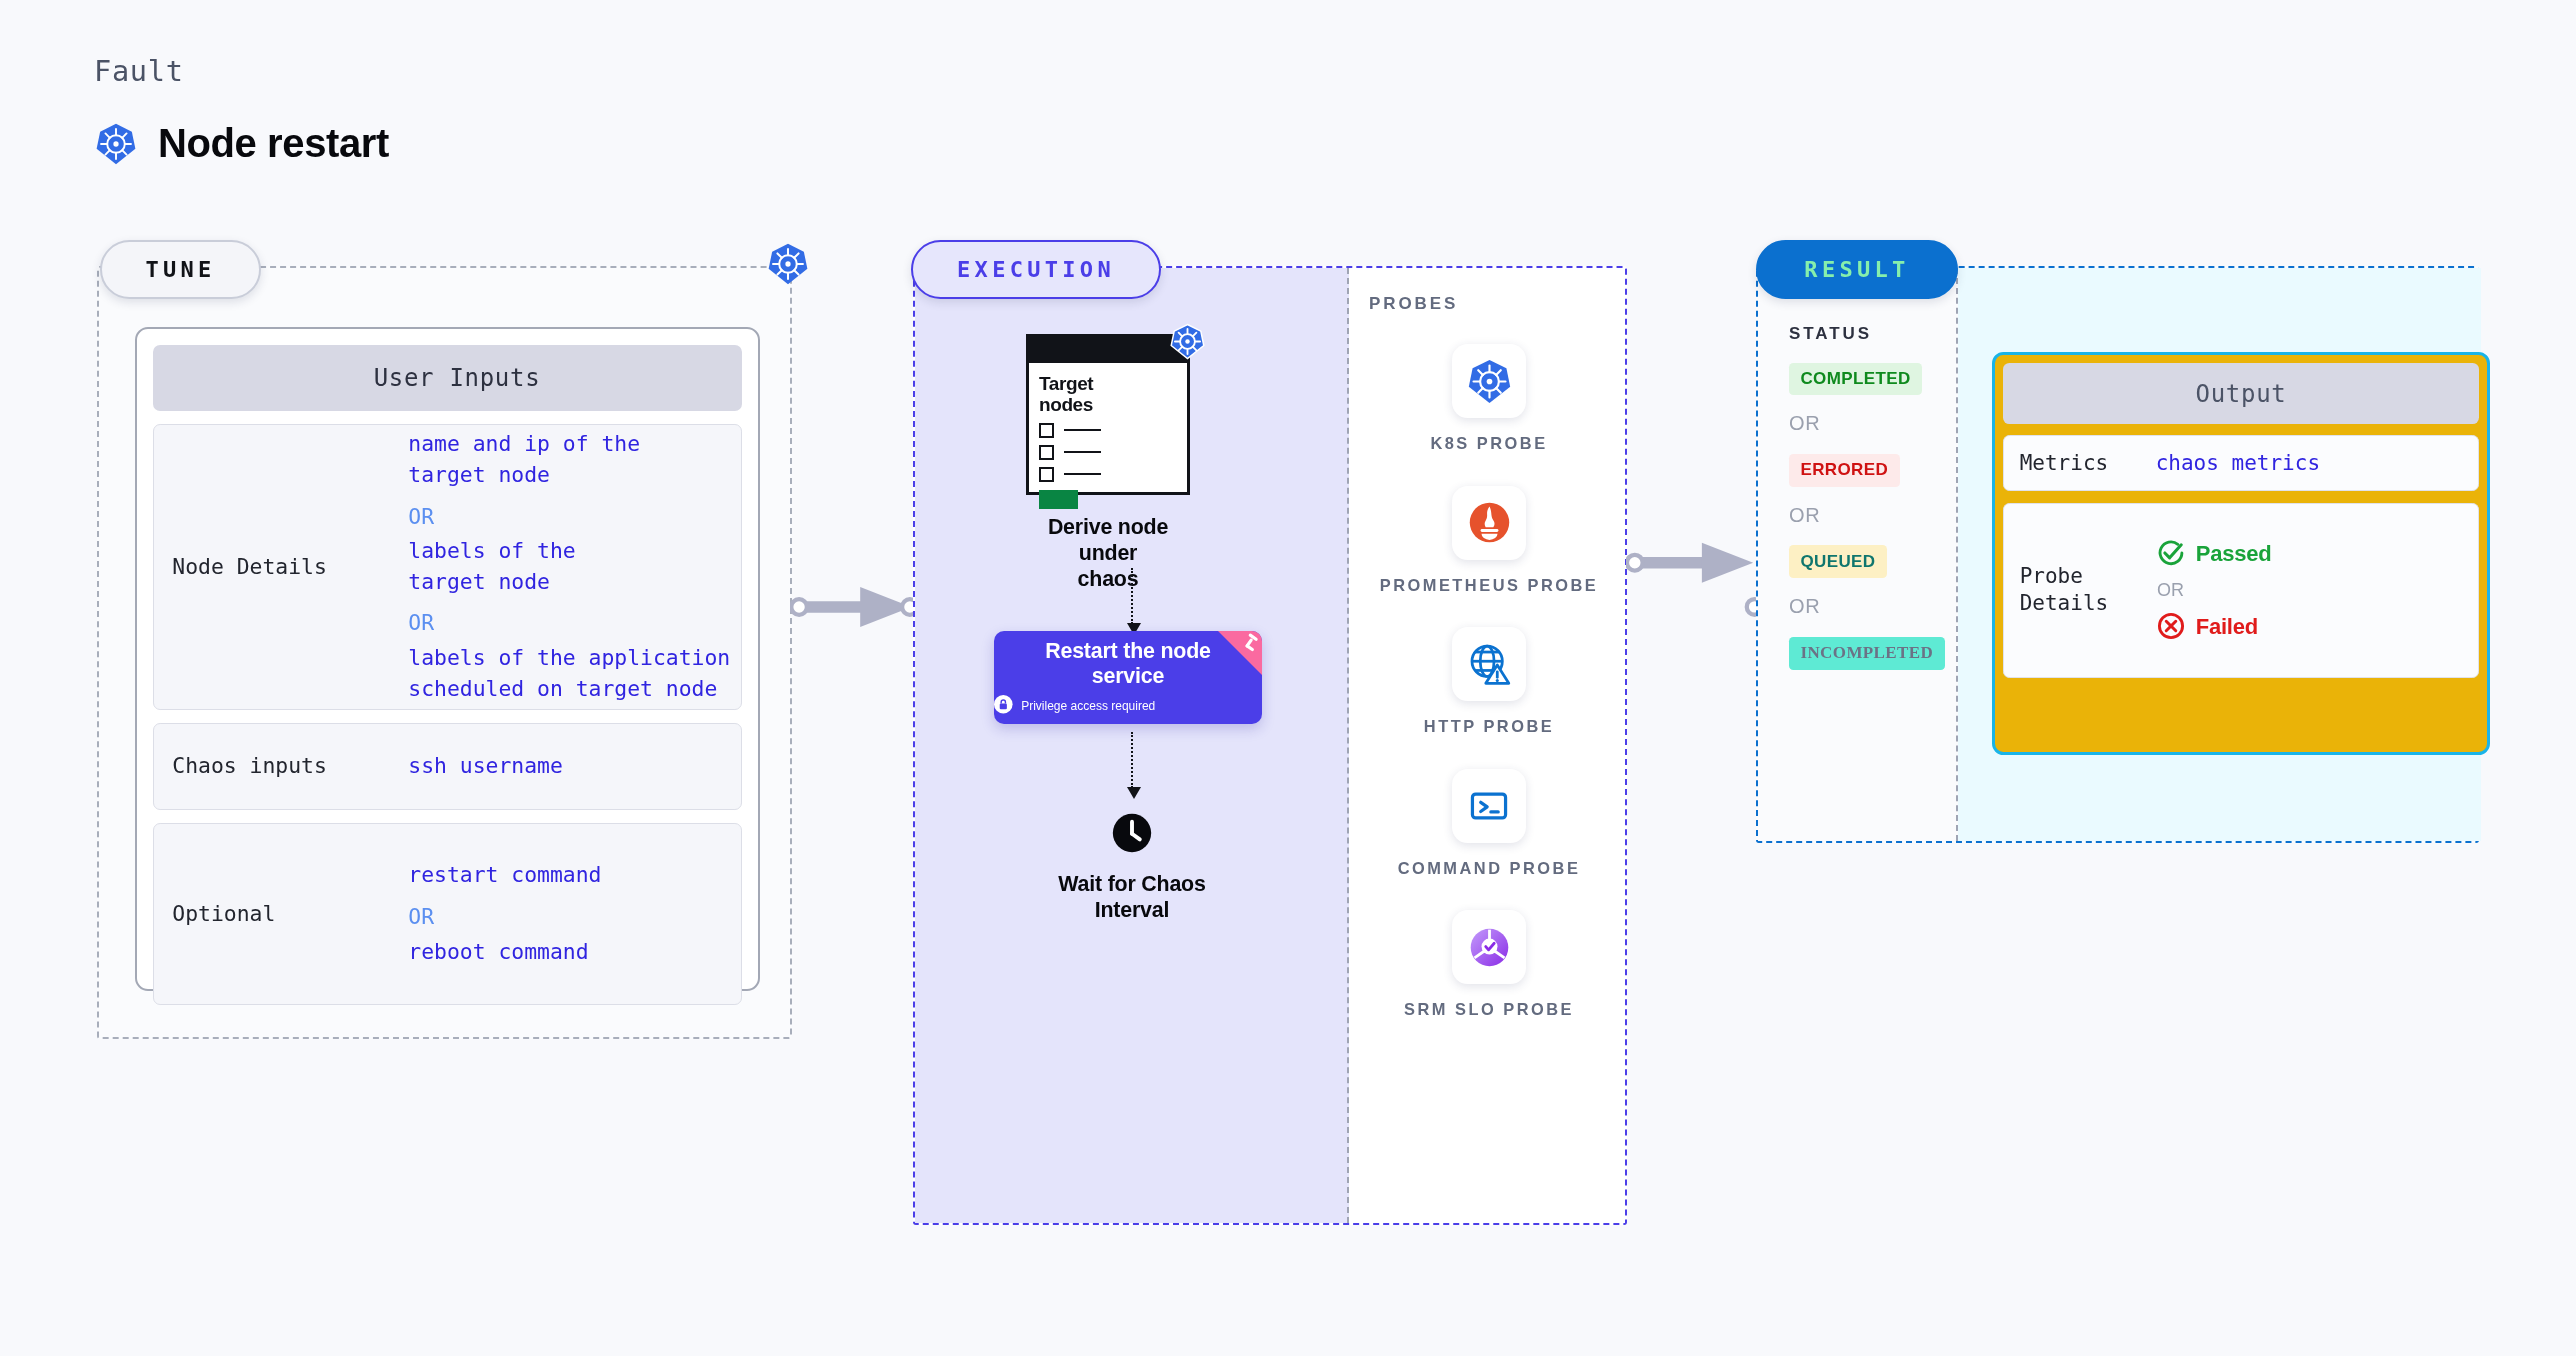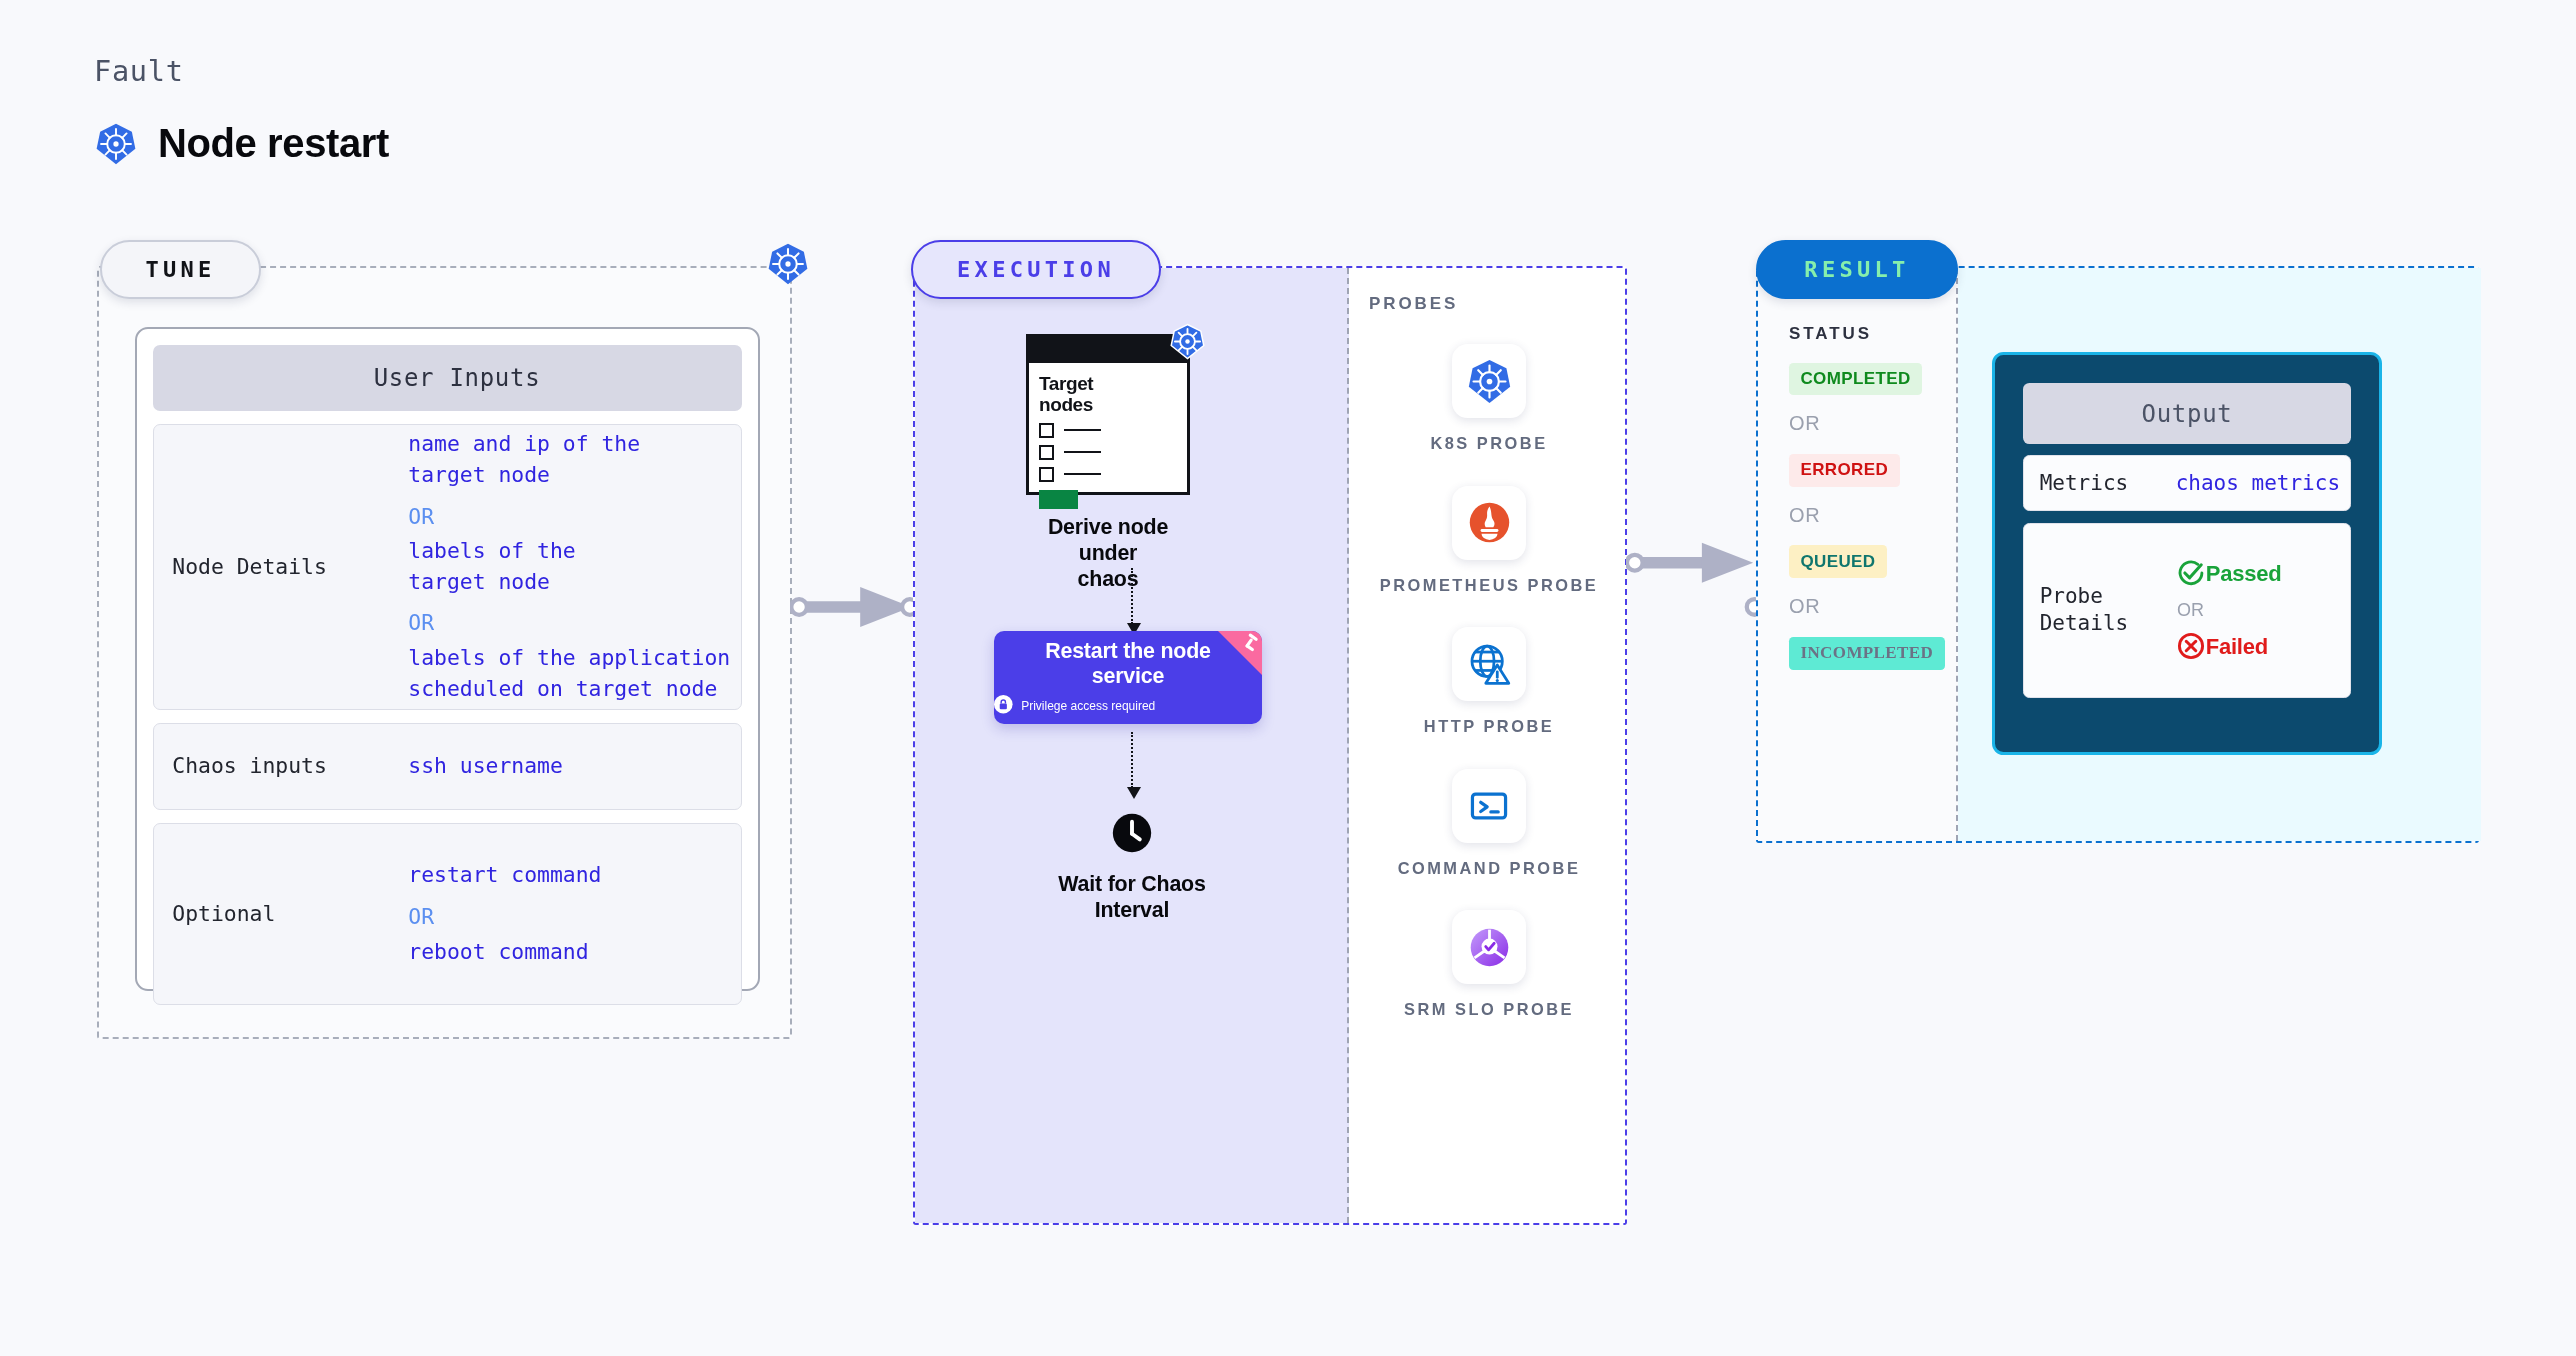--- a/index.html
+++ b/index.html
@@ -236,23 +236,23 @@
     margin-top: 17px; font-size: 20px; color: #9aa0ae;
     letter-spacing: 0.7px;
   }
   #result-right {
     position: absolute; left: 200px; top: 0;
     width: 523px; height: 100%;
     background: #eafaff;
   }
   #output-card {
     position: absolute; left: 34px; top: 84px;
-    width: 390px; height: 403px;
+    width: 498px; height: 403px;
     border: 3.6px solid #1ab4e8; border-radius: 11.4px;
-    background: #0c4a6e; padding: 28px;
+    background: #eab308; padding: 8px;
   }
   #output-header {
     height: 61px; background: #d7d8e4; border-radius: 6.4px;
     display: flex; align-items: center; justify-content: center;
     font-family: "DejaVu Sans Mono", monospace;
     font-size: 24px; color: #4b5366; letter-spacing: 0.7px;
   }
   .out-row {
     margin-top: 11.4px;
     border: 1.4px solid #e0e2eb; border-radius: 6.4px;
@@ -263,21 +263,21 @@
     width: 136px; flex: none;
     font-family: "DejaVu Sans Mono", monospace;
     font-size: 21px; color: #22252e; line-height: 1.3;
   }
   #out-row-metrics { height: 56px; }
   #out-metrics-value {
     font-family: "DejaVu Sans Mono", monospace;
     font-size: 21px; color: #3024e0;
   }
   #out-row-probe { height: 175px; }
-  .pr-line { display: flex; align-items: center; }
+  .pr-line { display: flex; align-items: center; gap: 10px; }
   .pr-text { font-size: 22px; font-weight: bold; letter-spacing: -0.2px; }
   .pr-or { margin: 10px 0 10px 1.4px; font-size: 18px; color: #9aa0ae; }
 
   
   .connector { position: absolute; }
 </style>
 </head>
 <body>
 
 <div id="fault-label" class="mono">Fault</div>

